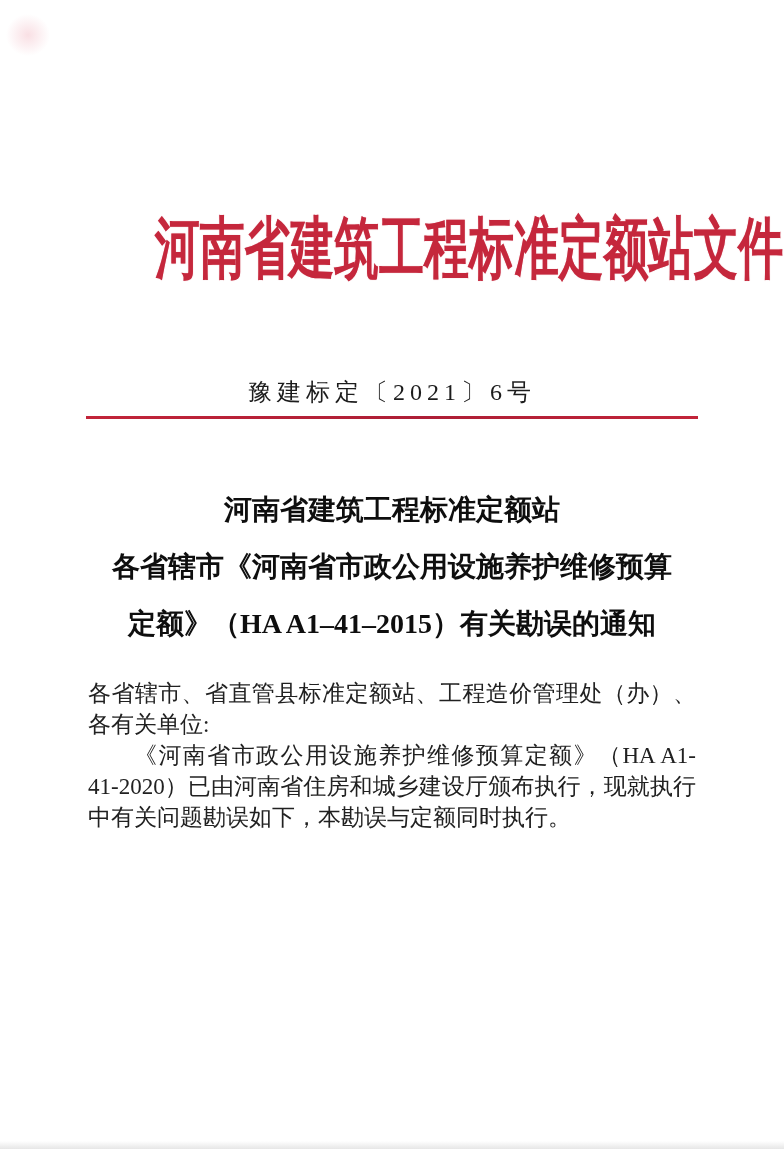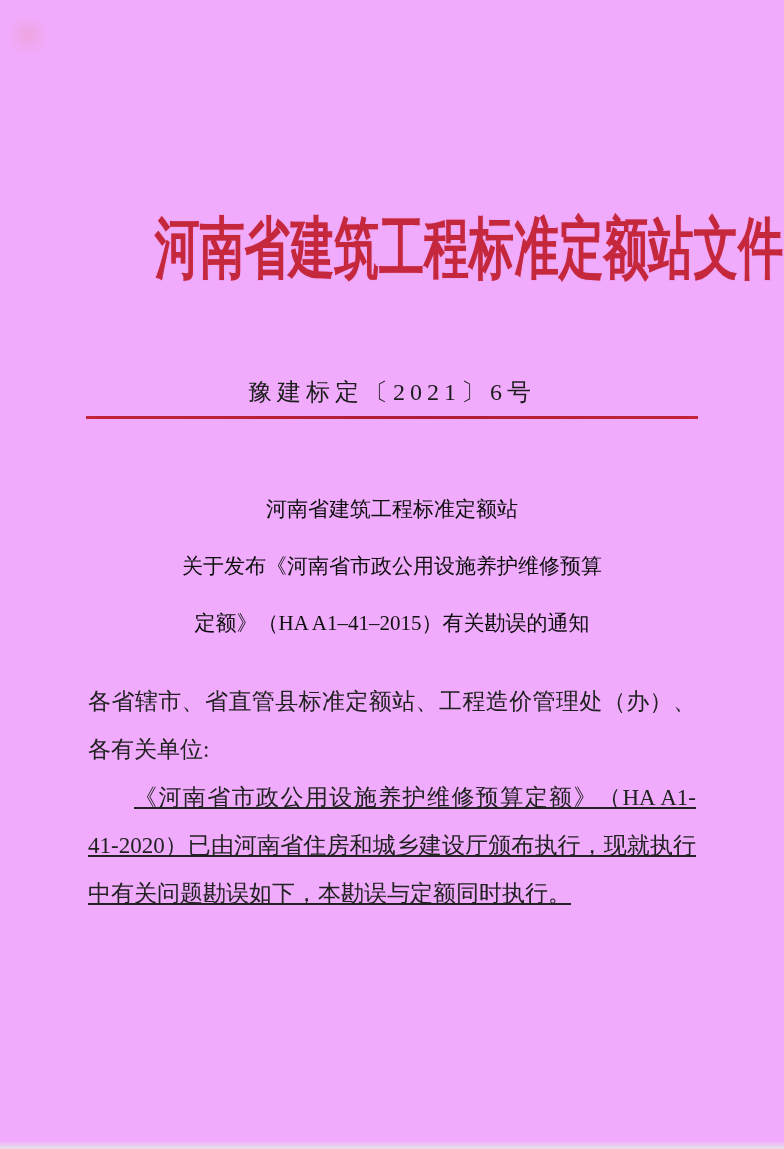--- a/index.html
+++ b/index.html
@@ -1,20 +1,20 @@
 <!DOCTYPE html>
 <html><head>
 <meta charset="utf-8">
 <style>
   html,body { margin:0; padding:0; background:#d8d8d8; }
   .page {
     position:relative;
     width:784px; height:1149px;
     margin:0 auto;
-    background:#f0abfc;
+    background:#ffffff;
     overflow:hidden;
     font-family:"Liberation Serif","DejaVu Serif",serif;
   }
   .scan-smudge {
     position:absolute; left:6px; top:14px; width:44px; height:42px;
     background:radial-gradient(closest-side, rgba(235,150,165,0.30), rgba(235,150,165,0));
     pointer-events:none;
   }
   .page-bottom-edge {
     position:absolute; left:0; bottom:0; width:100%; height:8px;
@@ -41,53 +41,53 @@
     text-align:center;
   }
   .red-rule {
     width:612px; height:3px;
     margin:10px auto 0;
     background:linear-gradient(to right,#c22439,#ad1e36 55%,#c22439);
   }
   .notice-title {
     margin-top:62px;
     text-align:center;
-    font-size:21px;
-    font-weight:400;
+    font-size:28px;
+    font-weight:700;
     line-height:57px;
     color:#0e0e0e;
   }
   .doc-body {
     width:608px;
     margin:26px auto 0;
     font-size:23px;
-    line-height:48px;
+    line-height:31px;
     text-align:justify;
     color:#212121;
   }
   .doc-body p { margin:0; }
-  .indent { text-indent:2em;text-decoration:underline; }
+  .indent { text-indent:2em; }
 </style>
 </head>
 <body>
 
 <div class="page">
   <div class="scan-smudge"></div>
 
   <header>
     <div>
       <span class="masthead-title">河南省建筑工程标准定额站文件</span>
     </div>
     <div class="doc-number">豫建标定〔2021〕6号</div>
     <div class="red-rule"></div>
   </header>
 
   <section class="notice-title">
     <div class="nt-line">河南省建筑工程标准定额站</div>
-    <div class="nt-line">关于发布《河南省市政公用设施养护维修预算</div>
+    <div class="nt-line">各省辖市《河南省市政公用设施养护维修预算</div>
     <div class="nt-line">定额》（HA A1–41–2015）有关勘误的通知</div>
   </section>
 
   <main class="doc-body">
     <p class="salutation">各省辖市、省直管县标准定额站、工程造价管理处（办）、各有关单位:</p>
     <p class="para indent">《河南省市政公用设施养护维修预算定额》（HA A1-41-2020）已由河南省住房和城乡建设厅颁布执行，现就执行中有关问题勘误如下，本勘误与定额同时执行。</p>
   </main>
 
   <div class="page-bottom-edge"></div>
 </div>

